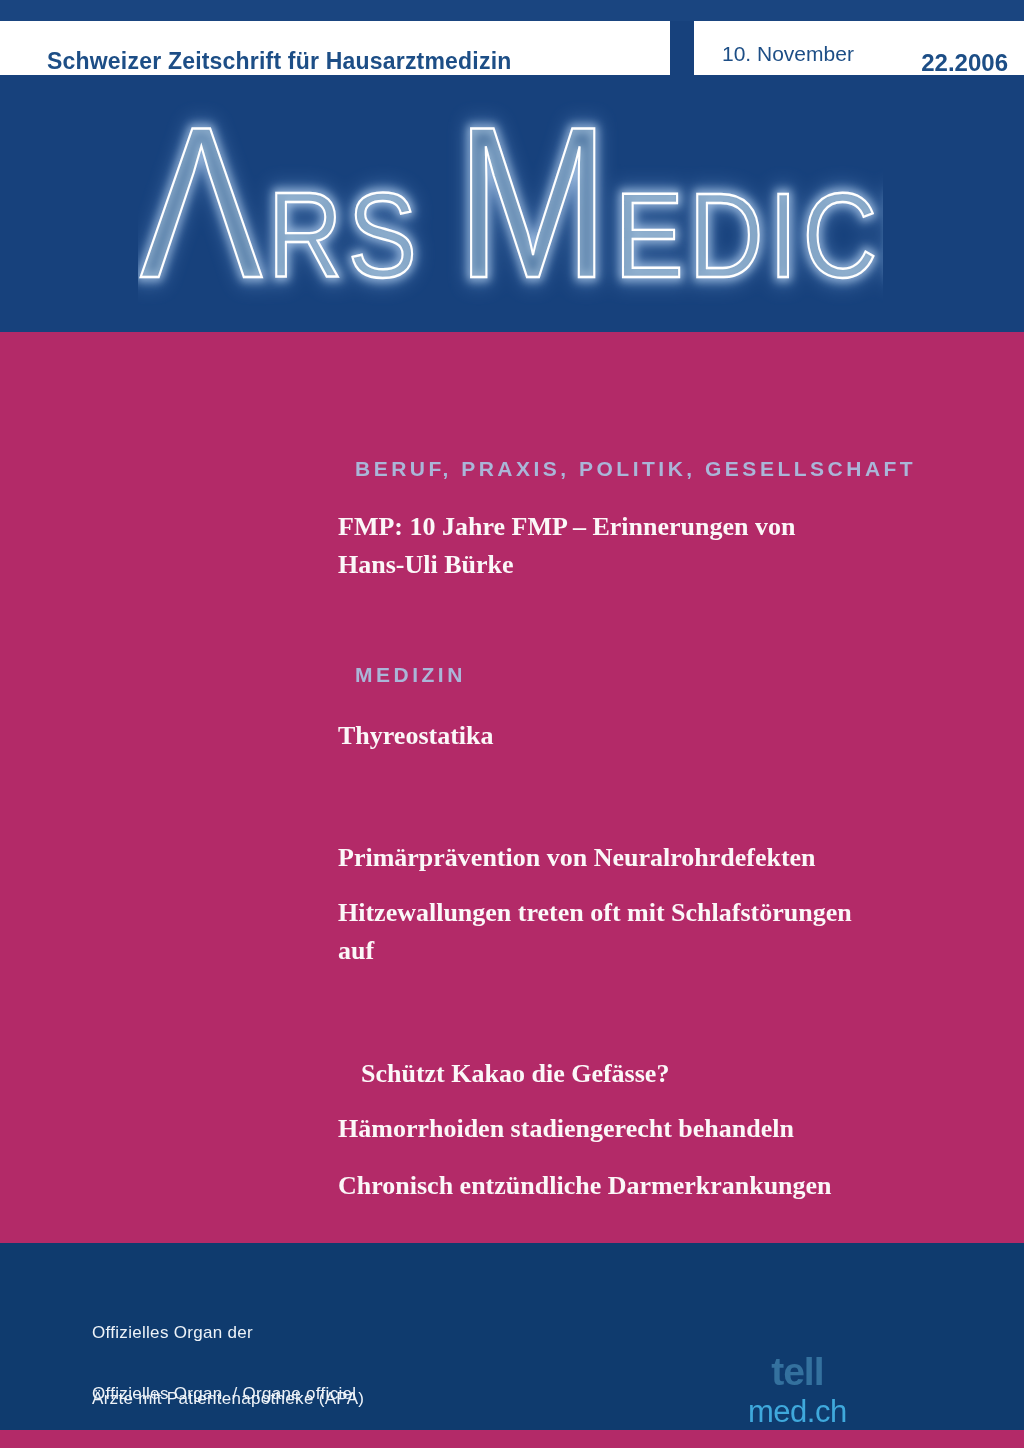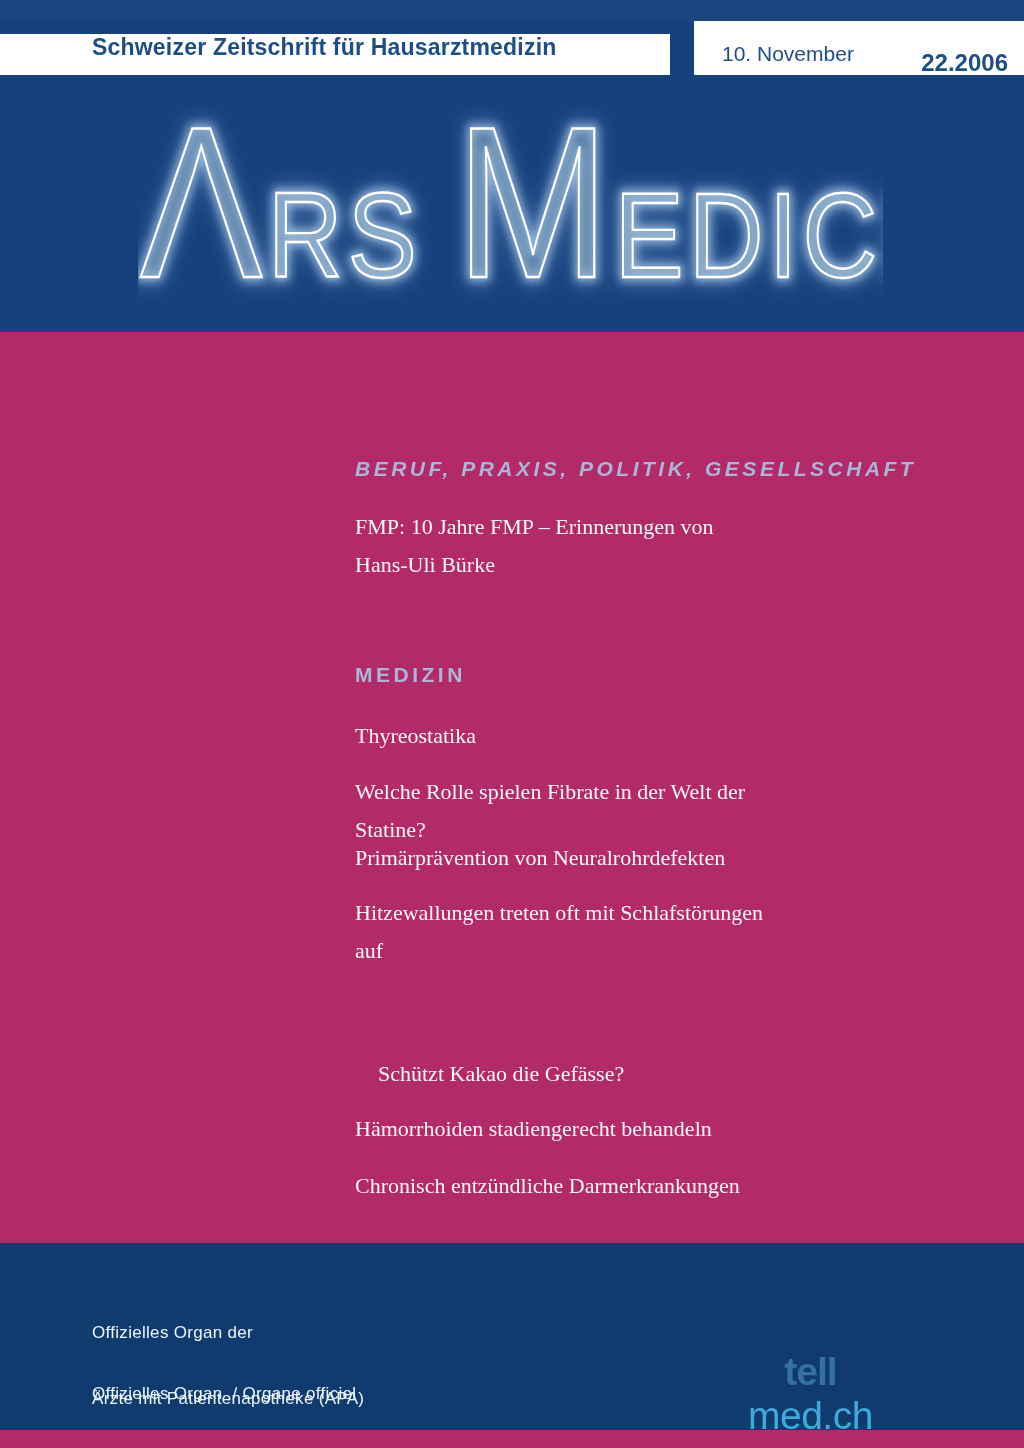--- a/index.html
+++ b/index.html
@@ -20,23 +20,23 @@
   .page{
     position:relative;
     width:1024px;height:1448px;
     background:var(--navy-band);
     overflow:hidden;
     font-family:"Liberation Sans",sans-serif;
   }
   
   .band-top{position:absolute;left:0;top:0;width:1024px;height:21px;background:var(--navy-top);}
   .mast-left{
-    position:absolute;left:0;top:34px;width:670px;height:54px;
+    position:absolute;left:0;top:21px;width:670px;height:54px;
     background:var(--white);
-    display:flex;align-items:flex-start;padding-left:92px;
+    display:flex;align-items:flex-end;padding-left:47px;
   }
   .mast-title{
     color:var(--masthead-text);
     font-size:23px;font-weight:bold;letter-spacing:0.2px;
   }
   .mast-right{
     position:absolute;left:694px;top:21px;width:332px;height:54px;
     background:var(--white);
     display:flex;align-items:center;justify-content:space-between;
     padding:12px 18px 0 28px;
@@ -46,28 +46,29 @@
   
   .band-logo{position:absolute;left:0;top:75px;width:1024px;height:257px;background:var(--navy-band);}
   .logo-svg{position:absolute;left:138px;top:85px;}
   
   .section-magenta{position:absolute;left:0;top:332px;width:1024px;height:911px;background:var(--magenta);}
   .kicker{
     position:absolute;left:355px;
     color:var(--kicker);
     font-size:21px;font-weight:bold;letter-spacing:3.5px;
   }
-  .kicker-beruf{top:457px;font-style:italic;}
+  .kicker-beruf{top:457px;}
   .kicker-medizin{top:663px;}
   .headline, .article{
-    position:absolute;left:355px;width:620px;
+    position:absolute;left:338px;width:620px;
     color:var(--headline);
     font-family:"Liberation Serif",serif;
-    font-size:22px;line-height:38px;
+    font-size:26px;line-height:38px;
     white-space:pre-line;
+    font-weight:bold;
   }
   .headline{top:508px;}
   .a0{top:717px;}
   .a1{top:773px;}
   .a2{top:839px;}
   .a3{top:894px;}
   .a4{top:989px;}
   .a5{top:1055px;margin-left:23px;}
   .a6{top:1110px;}
   .a7{top:1167px;}
@@ -80,21 +81,21 @@
     white-space:pre-wrap;
   }
   .organ-1{top:1278px;}
   .organ-2{top:1339px;}
   .tellmed{
     position:absolute;left:748px;top:1350px;height:62px;
     display:flex;align-items:center;flex-direction:column;
   }
   .tell-swoosh{margin-right:-12px;position:relative;top:2px;}
   .tell-bold{color:var(--tell-dark);font-size:39px;font-weight:bold;letter-spacing:-1px;}
-  .tell-light{color:var(--tell-light);font-size:39px;font-weight:normal;letter-spacing:-0.5px;}
+  .tell-light{color:var(--tell-light);font-size:31px;font-weight:normal;letter-spacing:-0.5px;}
   .band-bottom{position:absolute;left:0;top:1430px;width:1024px;height:18px;background:var(--magenta);}
 </style>
 </head>
 <body>
 
 <div class="page">
 
   <div class="band-top"></div>
   <div class="mast-left">
     <span class="mast-title">Schweizer Zeitschrift für Hausarztmedizin</span>
@@ -123,22 +124,20 @@
   </svg>
 
   <div class="section-magenta"></div>
 
   <div class="kicker kicker-beruf">BERUF, PRAXIS, POLITIK, GESELLSCHAFT</div>
   <div class="headline">FMP: 10 Jahre FMP – Erinnerungen von
 Hans-Uli Bürke</div>
 
   <div class="kicker kicker-medizin">MEDIZIN</div>
   <div class="article a0">Thyreostatika</div>
-  <div class="article a1">Welche Rolle spielen Fibrate in der Welt der
-Statine?</div>
   <div class="article a2">Primärprävention von Neuralrohrdefekten</div>
   <div class="article a3">Hitzewallungen treten oft mit Schlafstörungen
 auf</div>
   <div class="article a5">Schützt Kakao die Gefässe?</div>
   <div class="article a6">Hämorrhoiden stadiengerecht behandeln</div>
   <div class="article a7">Chronisch entzündliche Darmerkrankungen</div>
 
   <div class="section-footer"></div>
 
   <div class="organ-block organ-1">

